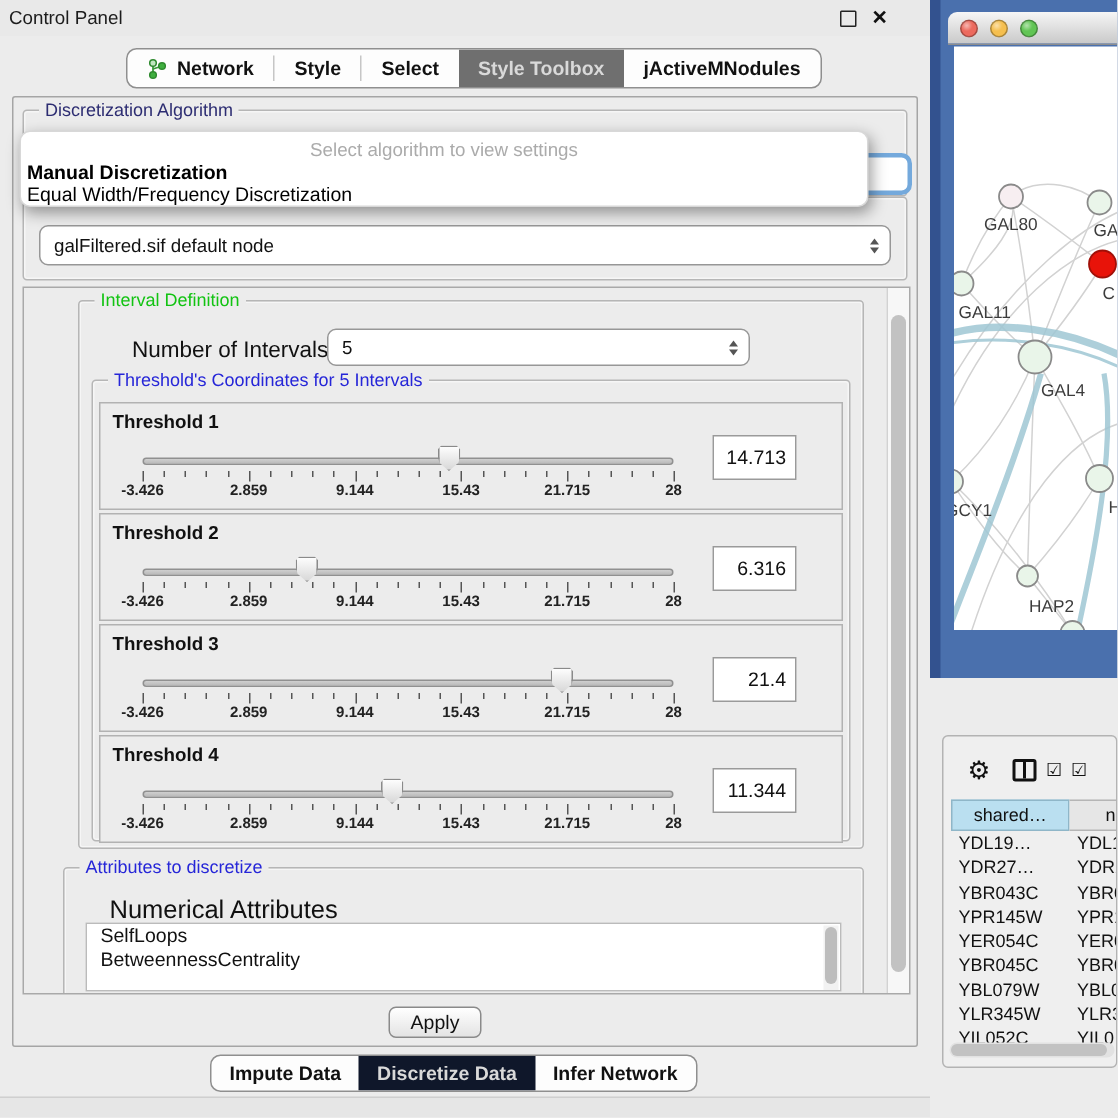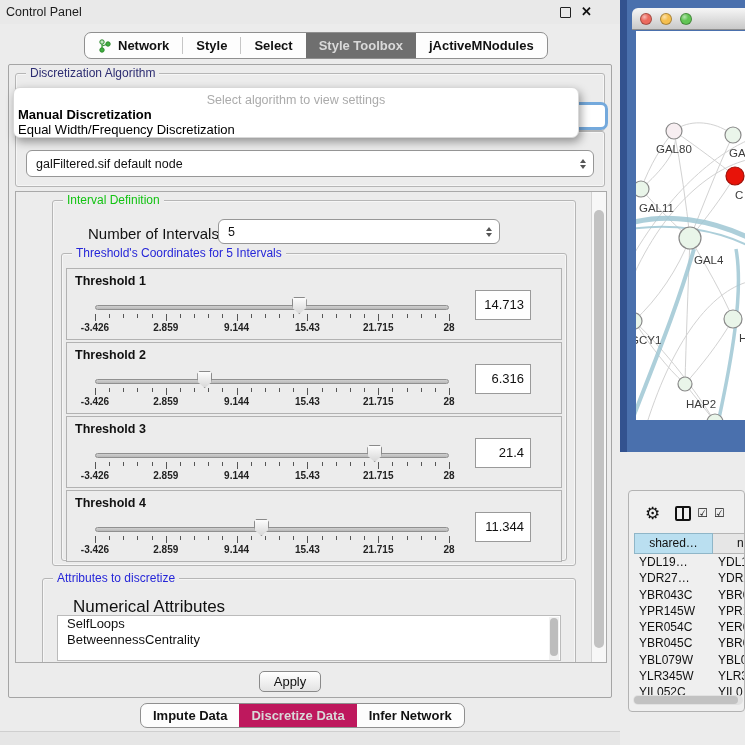--- a/index.html
+++ b/index.html
@@ -69,21 +69,21 @@
   #attrs-subtitle { left:14px; top:18px; font-size:17px; font-weight:normal;margin-left:16px; }
   #attr-list { left:14px; top:36px; width:504px; height:46px; background:#fff; border:1px solid #bbb; overflow:hidden; }
   #attr-list .row { padding-left:9px; font-size:13px; line-height:16px; }
   #attr-list .sb { position:absolute; right:1px; top:1px; width:10px; height:44px; background:#f2f2f2; }
   #attr-list .sb i { position:absolute; left:1px; top:1px; width:8px; height:38px; background:#bdbdbd; border-radius:4px; }
 
   #apply-btn { left:250px; top:606px; width:62px; height:21px; background:linear-gradient(#ffffff,#e3e3e3); border:1px solid #8a8a8a; border-radius:5px; font-size:13px; text-align:center; line-height:19px; }
 
   #bottom-tabbar { left:140px; top:703px; height:25px; display:flex; background:#fdfdfd; border:1px solid #8f8f8f; border-radius:7px; overflow:hidden; }
   .btab { display:flex; align-items:center; padding:0 12px; font-size:13px; font-weight:bold; color:#111; }
-  .btab.sel { background:#be185d; color:#d9d9d9; }
+  .btab.sel { background:#0f172a; color:#d9d9d9; }
   #bottom-strip { left:0; top:731px; width:620px; height:14px; background:#e6e6e6; border-top:1px solid #cfcfcf; }
 
   
   #right-panel { left:620px; top:0; width:125px; height:745px; background:#ececec; }
   #blue-bg { left:0; top:0; width:125px; height:452px; background:#4a70ad; }
   #blue-edge { left:0; top:0; width:7px; height:452px; background:#33528f; }
   #mac-titlebar { left:12px; top:8px; width:113px; height:22px; background:linear-gradient(#f6f6f6,#c9c9c9); border-bottom:1px solid #8d8d8d; border-radius:6px 0 0 0; display:flex; align-items:center; padding-left:8px; gap:8px; }
   .tl { width:12px; height:12px; border-radius:50%; }
   #net-canvas { left:16px; top:31px; width:109px; height:389px; background:#fff; overflow:hidden; }
 

